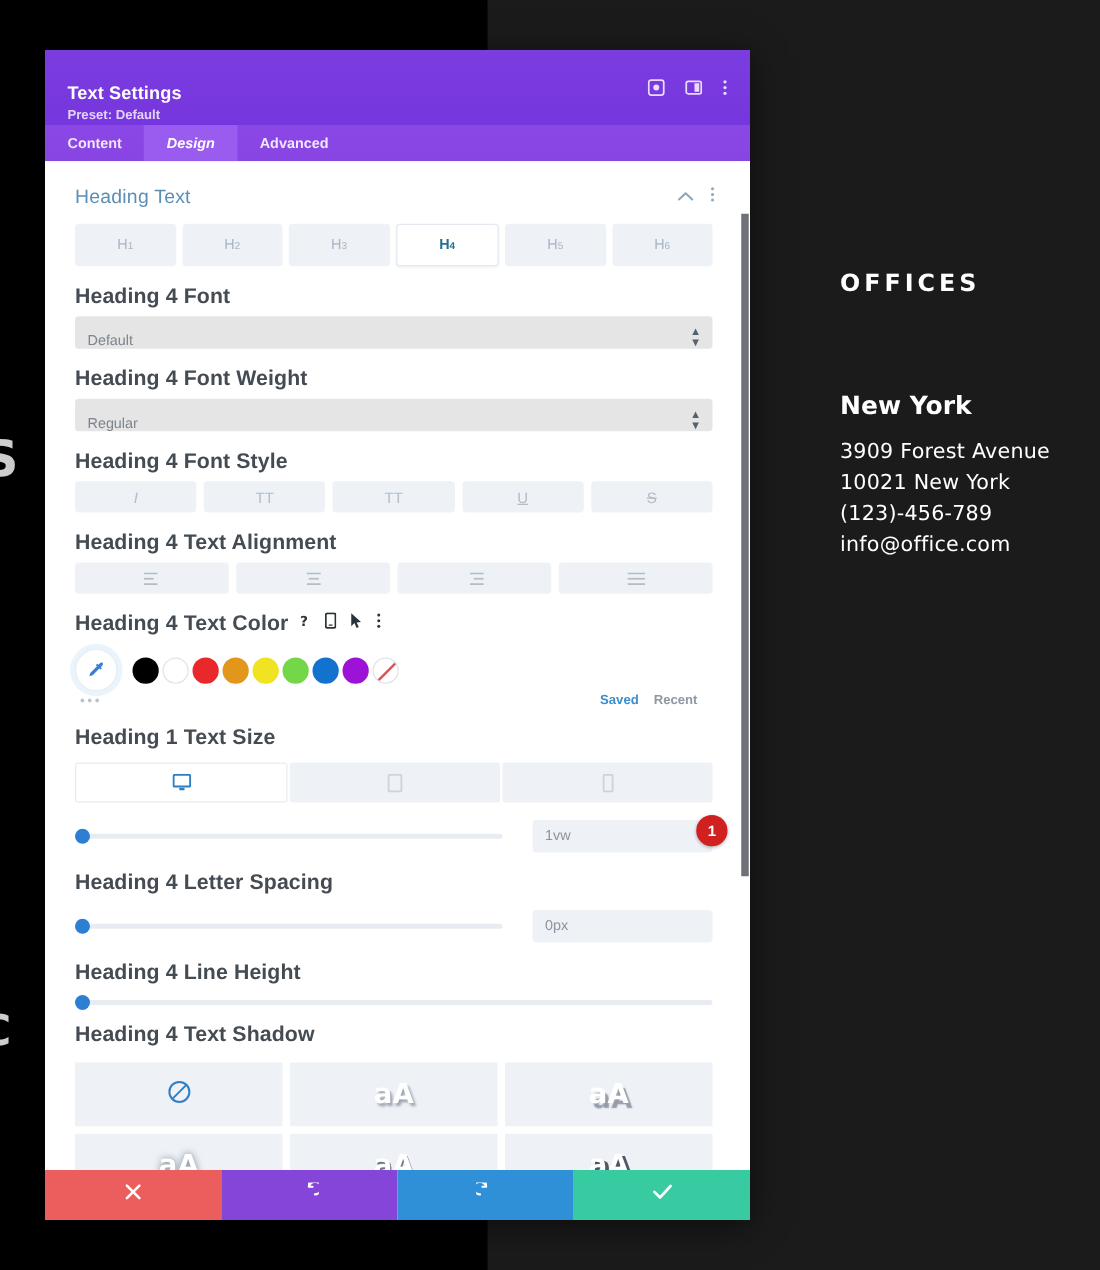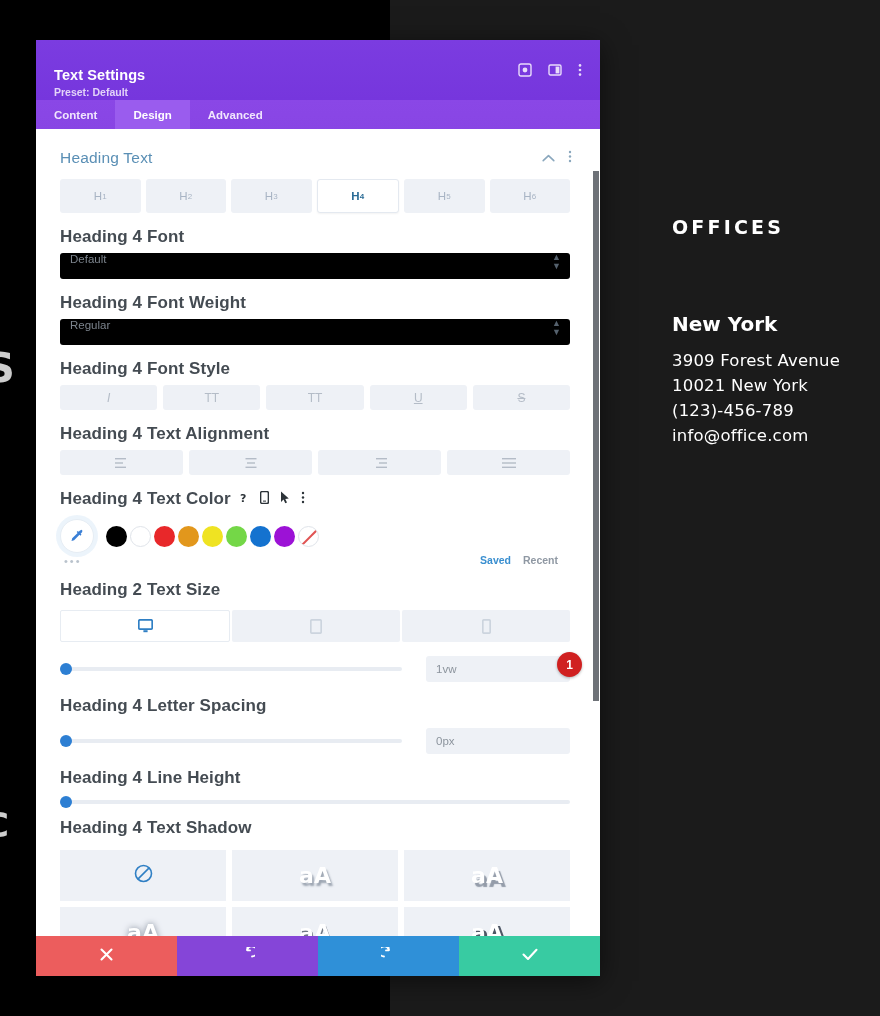--- a/index.html
+++ b/index.html
@@ -61,21 +61,21 @@
   .mh-icon { color:#e9dcfb; cursor:pointer; display:flex; align-items:center; }
 
   .tabs {
     background:#8e4be8; height:29px; flex:0 0 29px; display:flex;
     background:linear-gradient(#8a47e6,#8845e4);
   }
   .tab {
     padding:0 18px; height:29px; display:flex; align-items:center;
     color:#f1e6fd; font-size:11.5px; font-weight:700; cursor:pointer;
   }
-  .tab.active { background:#9a5cee; color:#fff; }
+  .tab.active { background:#9a5cee; color:#fff;font-style:italic; }
 
   .modal-body {
     flex:1; background:#fff; overflow:hidden; position:relative;
   }
   .scroll-area { position:absolute; inset:0 6px 0 0; padding:0 0 0 0; }
 
   .scrollbar-track {
     position:absolute; right:0; top:0; width:7px; height:100%; background:#fff;
   }
   .scrollbar-thumb {
@@ -101,22 +101,22 @@
     border:1px solid #e4e9f0; box-shadow:0 1px 2px rgba(0,0,0,.05);
   }
 
   .field { padding:14px 24px 0 24px; }
   .field-label { font-size:17px; color:#444b52; font-weight:600; margin-bottom:6px; letter-spacing:.1px; }
   .label-row { display:flex; align-items:center; gap:9px; margin-bottom:8px; }
   .label-row .field-label { margin-bottom:0; }
   .label-icons { display:flex; align-items:center; gap:11px; color:#2c3338; }
 
   .select {
-    height:26px; background:#000000; border-radius:3px;
-    display:flex; align-items:flex-start; padding:0 10px;
+    height:26px; background:#e5e5e5; border-radius:3px;
+    display:flex; align-items:flex-end; padding:0 10px;
     color:#7c848d; font-size:11.5px; position:relative; cursor:pointer;
   }
   .select .caret { position:absolute; right:9px; color:#55616d; font-size:9px; line-height:9px; text-align:center; }
 
   .btn-row { display:flex; gap:6px; }
   .opt-btn {
     flex:1; height:25px; background:#eef1f6; border-radius:3px;
     display:flex; align-items:center; justify-content:center;
     color:#b4bcc7; font-size:12px; cursor:pointer;
   }
@@ -430,21 +430,21 @@
           <div class="swatch none"></div>
         </div>
 
         <div class="dots-under">•••</div>
         <div class="saved-recent">
           <span class="saved">Saved</span>
           <span class="recent">Recent</span>
         </div>
 
         <div class="field">
-          <div class="field-label">Heading 2 Text Size</div>
+          <div class="field-label">Heading 1 Text Size</div>
         </div>
         <div class="device-row">
           <div class="device-tab active">
             <svg width="15" height="14" viewBox="0 0 15 14">
                 <rect x="0.8" y="0.8" width="13.4" height="9.4" rx="1.3" fill="none" stroke="currentColor" stroke-width="1.7"></rect>
                 <rect x="5.4" y="11.2" width="4.2" height="2" fill="currentColor"></rect>
               </svg>
           </div>
           <div class="device-tab">
             <svg width="12" height="15" viewBox="0 0 12 15">

